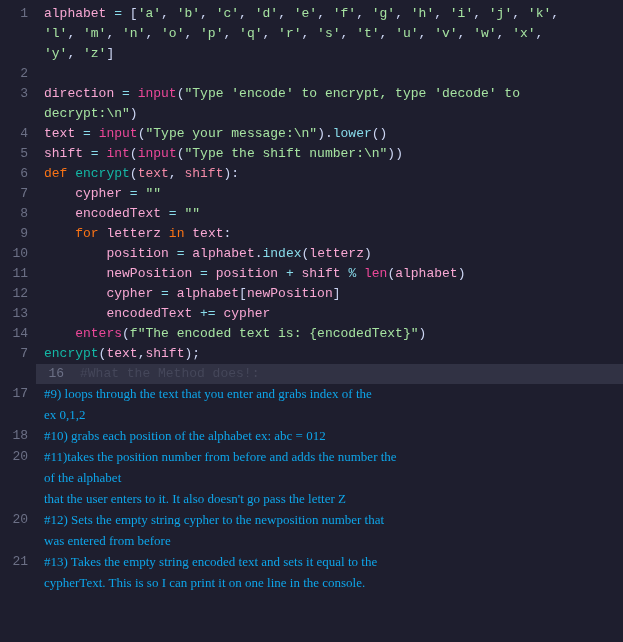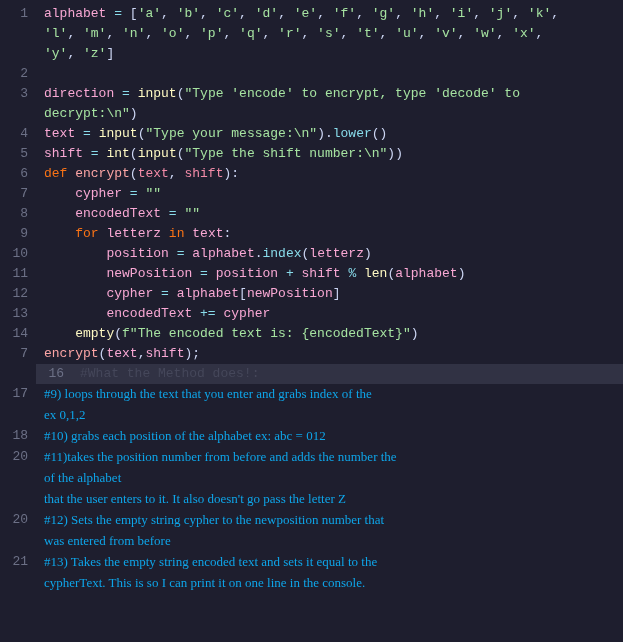--- a/index.html
+++ b/index.html
@@ -48,26 +48,26 @@
       word-break: break-all;
       line-height: 1.54;
     }
 
     
     .var-name { color: #f9a8d4; }
     .operator { color: #89dceb; }
     .string { color: #a6e3a1; }
     .bracket { color: #cdd6f4; }
     .keyword { color: #f97316; }
-    .function { color: #fca5a5; text-align: right; }
+    .function { color: #14b8a6; text-align: right; }
     .comment { color: #45475a; }
     .comment-highlight { color: #0ea5e9; font-family: Liberation Serif, serif; }
     .param { color: #f38ba8; }
     .method { color: #89dceb; text-align: center; }
-    .builtin { color: #fef9c3; margin-top: 8px; }
+    .builtin { color: #ec4899; margin-top: 8px; }
   </style>
 </head>
 <body>
 
 <div class="code-container">
 
 <div class="line">
       <span class="line-number">1</span>
       <span class="line-content"><span class="var-name">alphabet</span> <span class="operator">=</span> <span class="bracket">[</span><span class="string">'a'</span>, <span class="string">'b'</span>, <span class="string">'c'</span>, <span class="string">'d'</span>, <span class="string">'e'</span>, <span class="string">'f'</span>, <span class="string">'g'</span>, <span class="string">'h'</span>, <span class="string">'i'</span>, <span class="string">'j'</span>, <span class="string">'k'</span>,</span>
     </div>
@@ -126,21 +126,21 @@
     <div class="line">
       <span class="line-number">12</span>
       <span class="line-content">        <span class="var-name">cypher</span> <span class="operator">=</span> <span class="var-name">alphabet</span><span class="bracket">[</span><span class="var-name">newPosition</span><span class="bracket">]</span></span>
     </div>
     <div class="line">
       <span class="line-number">13</span>
       <span class="line-content">        <span class="var-name">encodedText</span> <span class="operator">+=</span> <span class="var-name">cypher</span></span>
     </div>
     <div class="line">
       <span class="line-number">14</span>
-      <span class="line-content">    <span class="builtin">empty</span><span class="bracket">(</span><span class="string">f"The encoded text is: {encodedText}"</span><span class="bracket">)</span></span>
+      <span class="line-content">    <span class="builtin">enters</span><span class="bracket">(</span><span class="string">f"The encoded text is: {encodedText}"</span><span class="bracket">)</span></span>
     </div>
     <div class="line">
       <span class="line-number">7</span>
       <span class="line-content"><span class="function">encrypt</span><span class="bracket">(</span><span class="var-name">text</span>,<span class="var-name">shift</span><span class="bracket">)</span>;</span>
     </div>
     <div class="line" style="background-color: rgb(49, 50, 68); width: 100%; margin-left: 36px;">
       <span class="line-number">16</span>
       <span class="line-content"><span class="comment">#What the Method does!:</span></span>
     </div>
     <div class="line">

